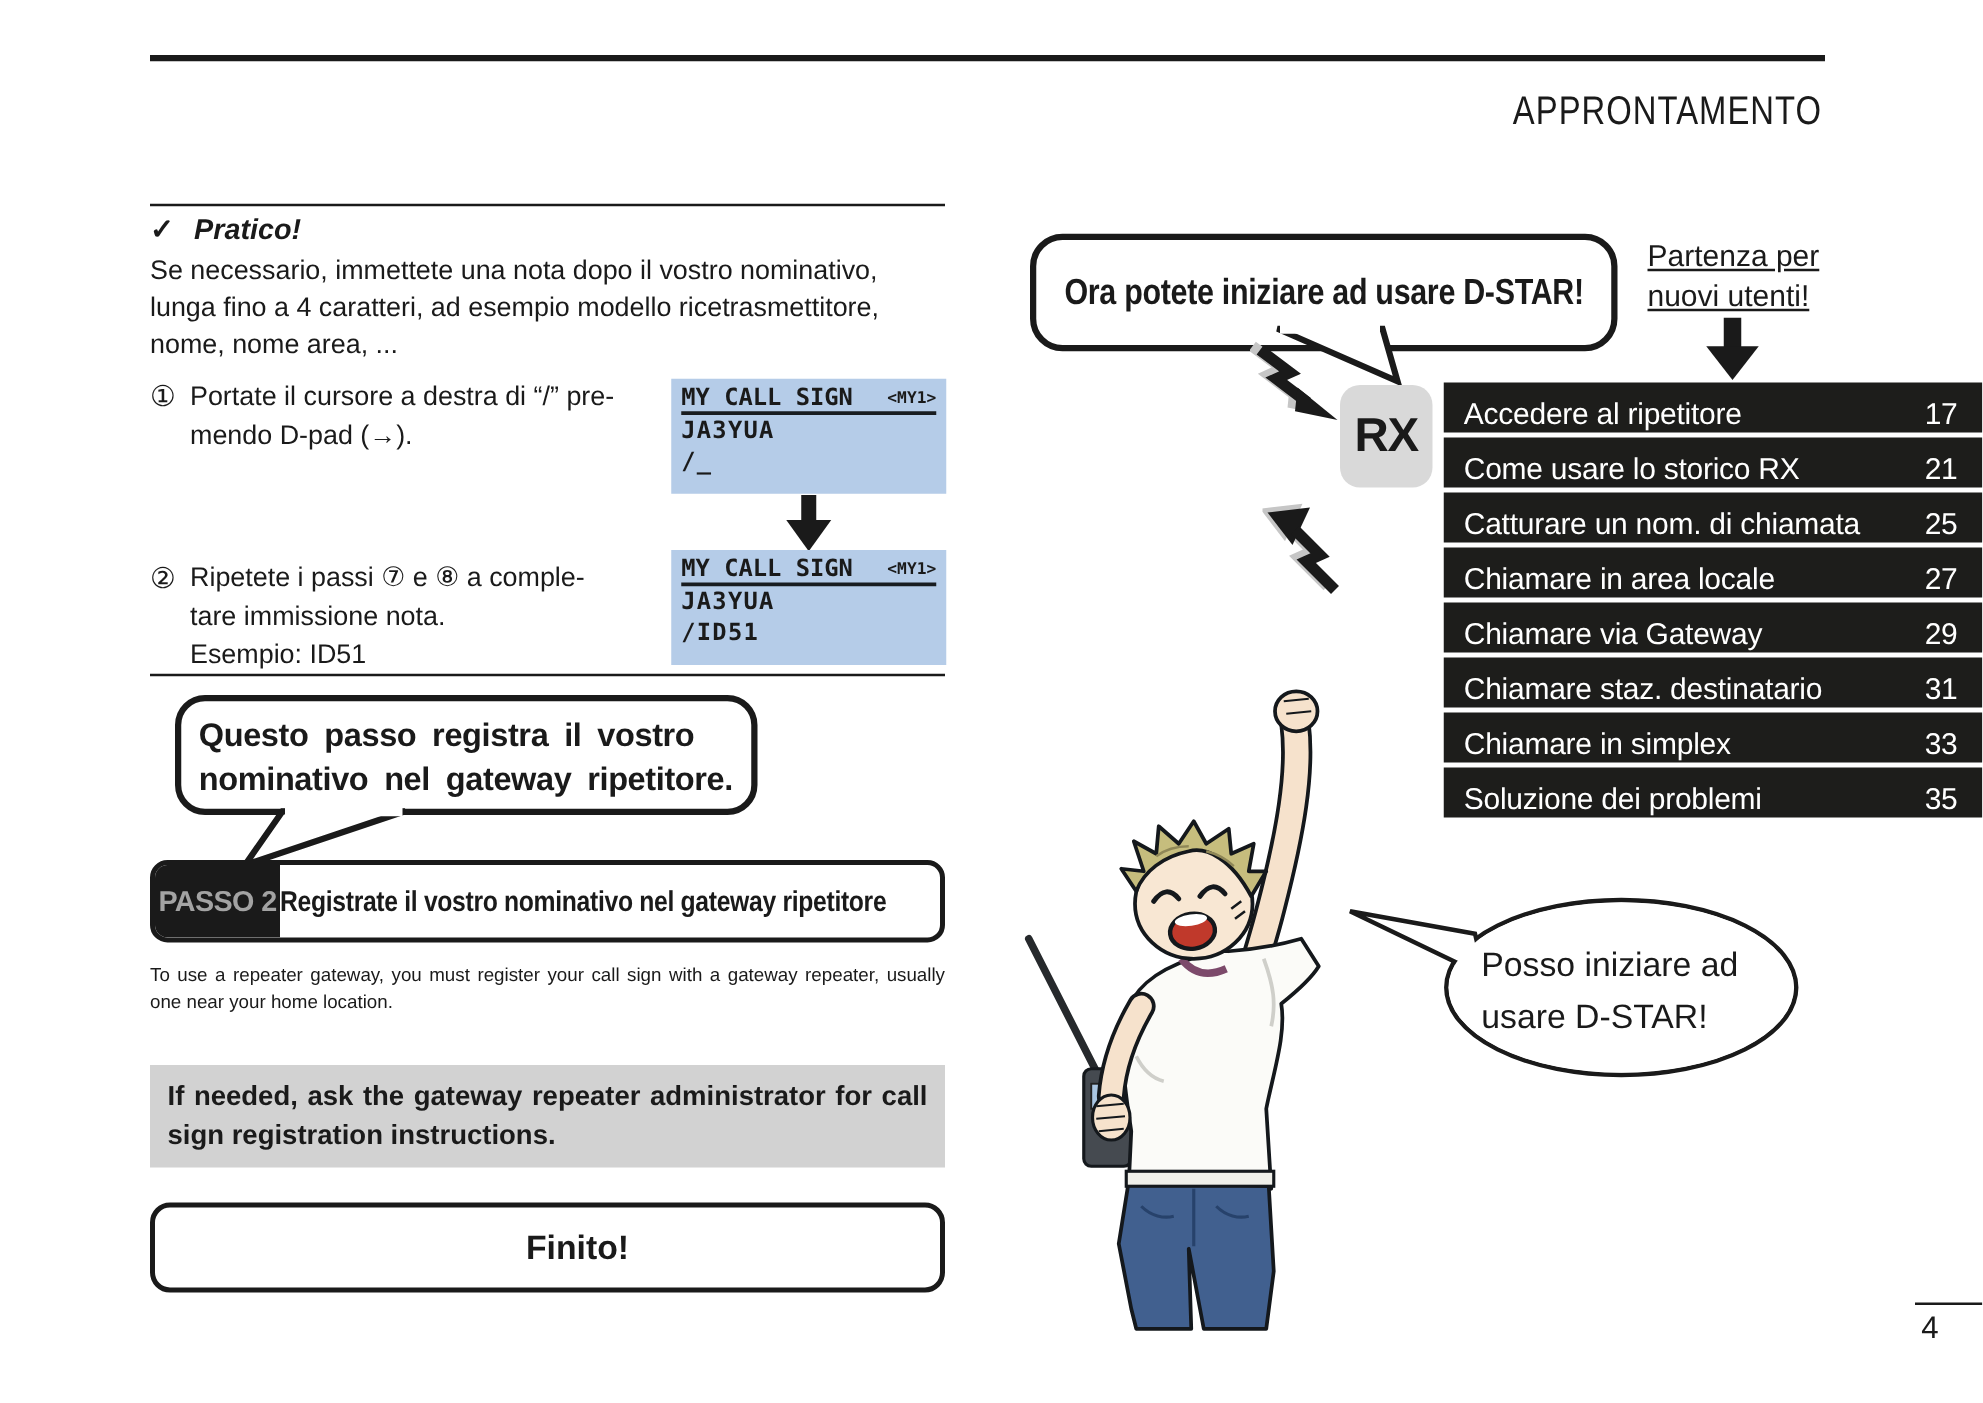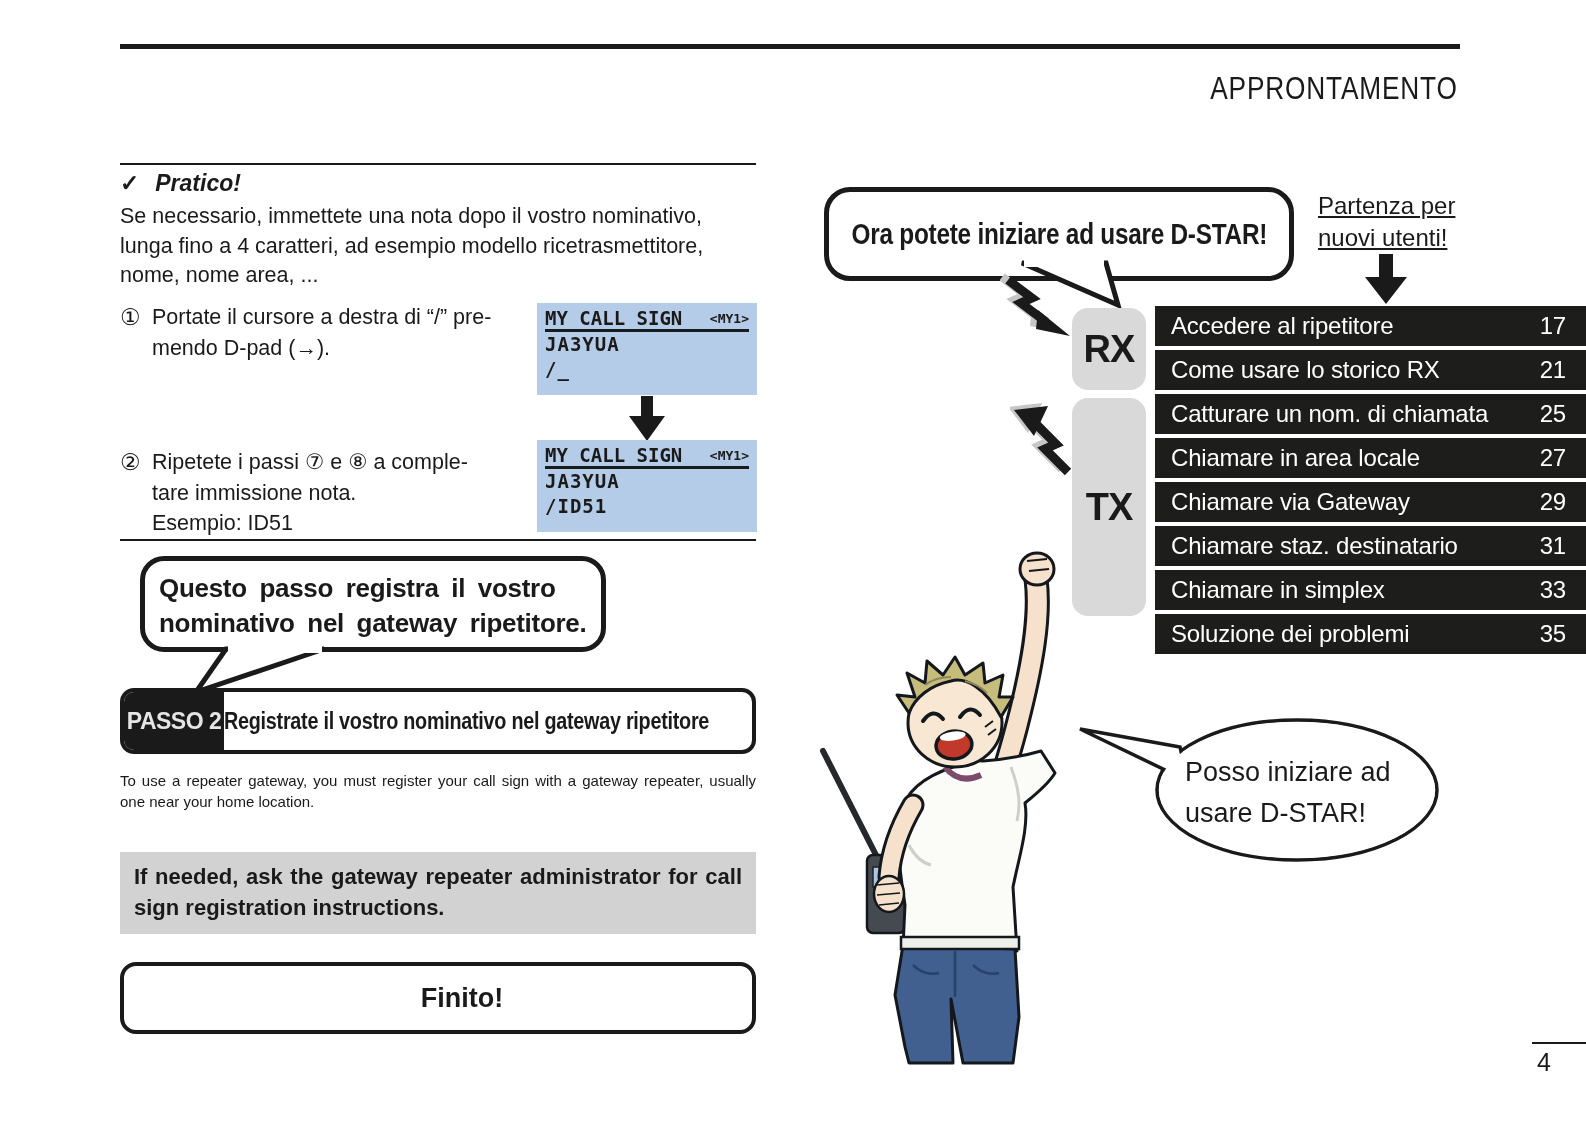--- a/index.html
+++ b/index.html
@@ -31,21 +31,21 @@
 
   svg.abs { position:absolute; }
 
   .callout-left { position:absolute; left:140px; top:556px; width:466px; height:96px; border:5px solid #1a1a1a;
                   border-radius:24px; background:#fff; box-sizing:border-box; padding:10px 14px; }
   .callout-left-text { font-size:26px; font-weight:bold; line-height:1.35; white-space:pre-line;
                        word-spacing:0.22em; letter-spacing:-0.3px; }
 
   .passo2 { position:absolute; left:120px; top:688px; width:636px; height:66px; border:4px solid #1a1a1a;
             border-radius:14px; box-sizing:border-box; overflow:hidden; display:flex; background:#fff; }
-  .passo2-label { background:#1a1a1a; color:#e5e5e5; flex:0 0 100px; display:flex; align-items:center;
+  .passo2-label { background:#1a1a1a; color:#a3a3a3; flex:0 0 100px; display:flex; align-items:center;
                   justify-content:center; font-size:23px; font-weight:bold; letter-spacing:-0.5px; }
   .passo2-title { display:flex; align-items:center; font-size:23px; font-weight:bold; white-space:nowrap; }
   .passo2-title > span { display:inline-block; transform:scaleX(0.86); transform-origin:0 50%; letter-spacing:-0.3px; }
 
   .para-en { position:absolute; left:120px; top:770px; width:636px; font-size:15px; line-height:1.4; text-align:justify; }
 
   .note-box { position:absolute; left:120px; top:852px; width:636px; background:#d2d2d2; box-sizing:border-box;
               padding:10px 14px; font-size:22px; font-weight:bold; line-height:1.4; text-align:justify; }
 
   .finito { position:absolute; left:120px; top:962px; width:636px; height:72px; border:4.5px solid #1a1a1a;
@@ -58,21 +58,21 @@
                       transform:scaleX(0.84); letter-spacing:-0.3px; }
 
   .start-note { position:absolute; left:1318px; top:190px; font-size:24px; line-height:1.32; white-space:pre-line;text-decoration:underline; }
 
   .rxtx { position:absolute; left:1072px; width:74px; background:#d9d9d9; border-radius:16px; display:flex;
           align-items:center; justify-content:center; font-weight:bold; font-size:38px; letter-spacing:-1px; }
   .rx-box { top:308px; height:82px; }
   .tx-box { top:398px; height:218px; }
 
   .menu { position:absolute; left:1155px; top:306px; width:431px; }
-  .menu-row { height:40px; margin-bottom:4px; background:#1d1d1b; color:#ffffff; display:flex; align-items:center;
+  .menu-row { height:40px; margin-bottom:4px; background:#1d1d1b; color:#ffffff; display:flex; align-items:flex-end;
               justify-content:space-between; padding:0 20px 0 16px; box-sizing:border-box; font-size:24px; letter-spacing:-0.2px; }
 
   .char-bubble-text { position:absolute; left:1185px; top:752px; font-size:27px; line-height:1.5; white-space:pre-line; }
 
   .page-num-rule { position:absolute; left:1532px; top:1042px; width:54px; height:2px; background:#1a1a1a; }
   .page-num { position:absolute; left:1537px; top:1048px; font-size:25px; }
 </style>
 </head>
 <body>
 
@@ -181,21 +181,20 @@
   <div class="rxtx rx-box">RX</div>
 
   <svg class="abs" style="left:1010px; top:400px;" width="95" height="95" viewBox="0 0 95 95">
     <g transform="translate(-6,-3)">
       <polygon points="4,10 38,6 24,36" fill="#c6c6c6"></polygon>
       <path d="M26,24 L46,44 L35,49 L58,72" fill="none" stroke="#c6c6c6" stroke-width="9"></path>
     </g>
     <polygon points="4,10 38,6 24,36" fill="#1a1a1a"></polygon>
     <path d="M26,24 L46,44 L35,49 L58,72" fill="none" stroke="#1a1a1a" stroke-width="9"></path>
   </svg>
-  <div class="rxtx tx-box">TX</div>
 
   <div class="menu">
     <div class="menu-row">
       <span>Accedere al ripetitore</span>
         <span>17</span>
     </div>
     <div class="menu-row">
       <span>Come usare lo storico RX</span>
         <span>21</span>
     </div>

